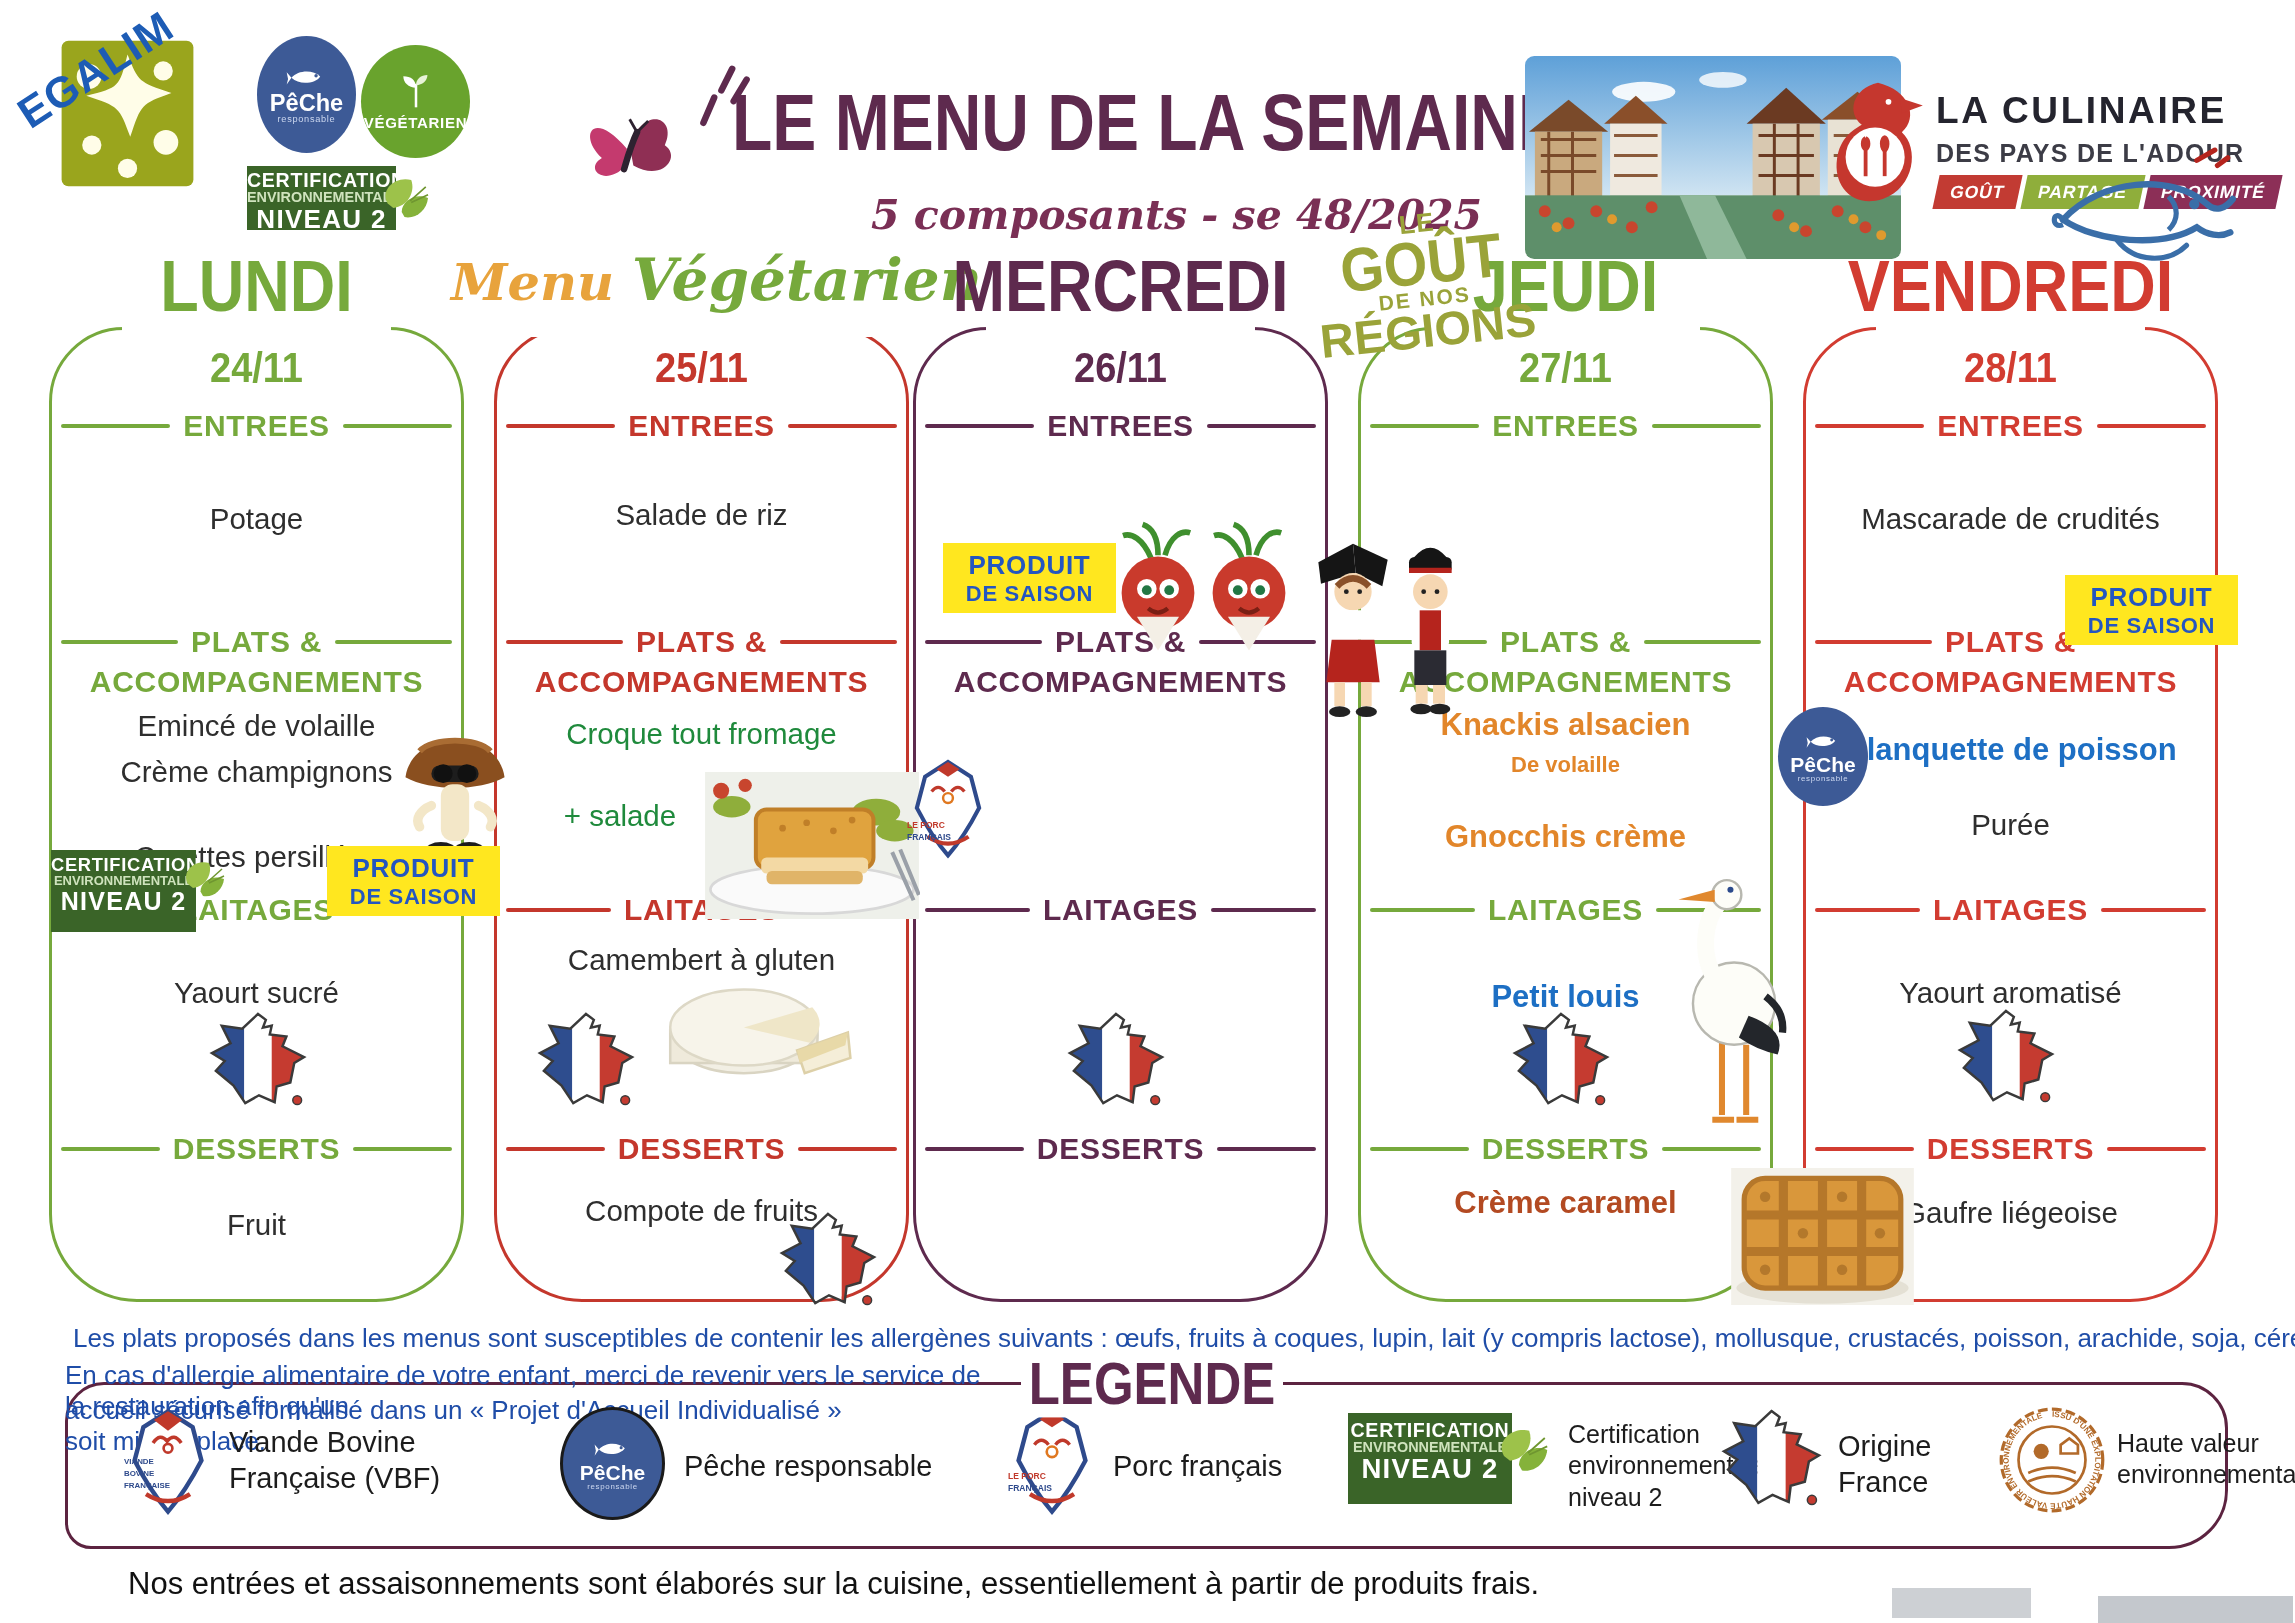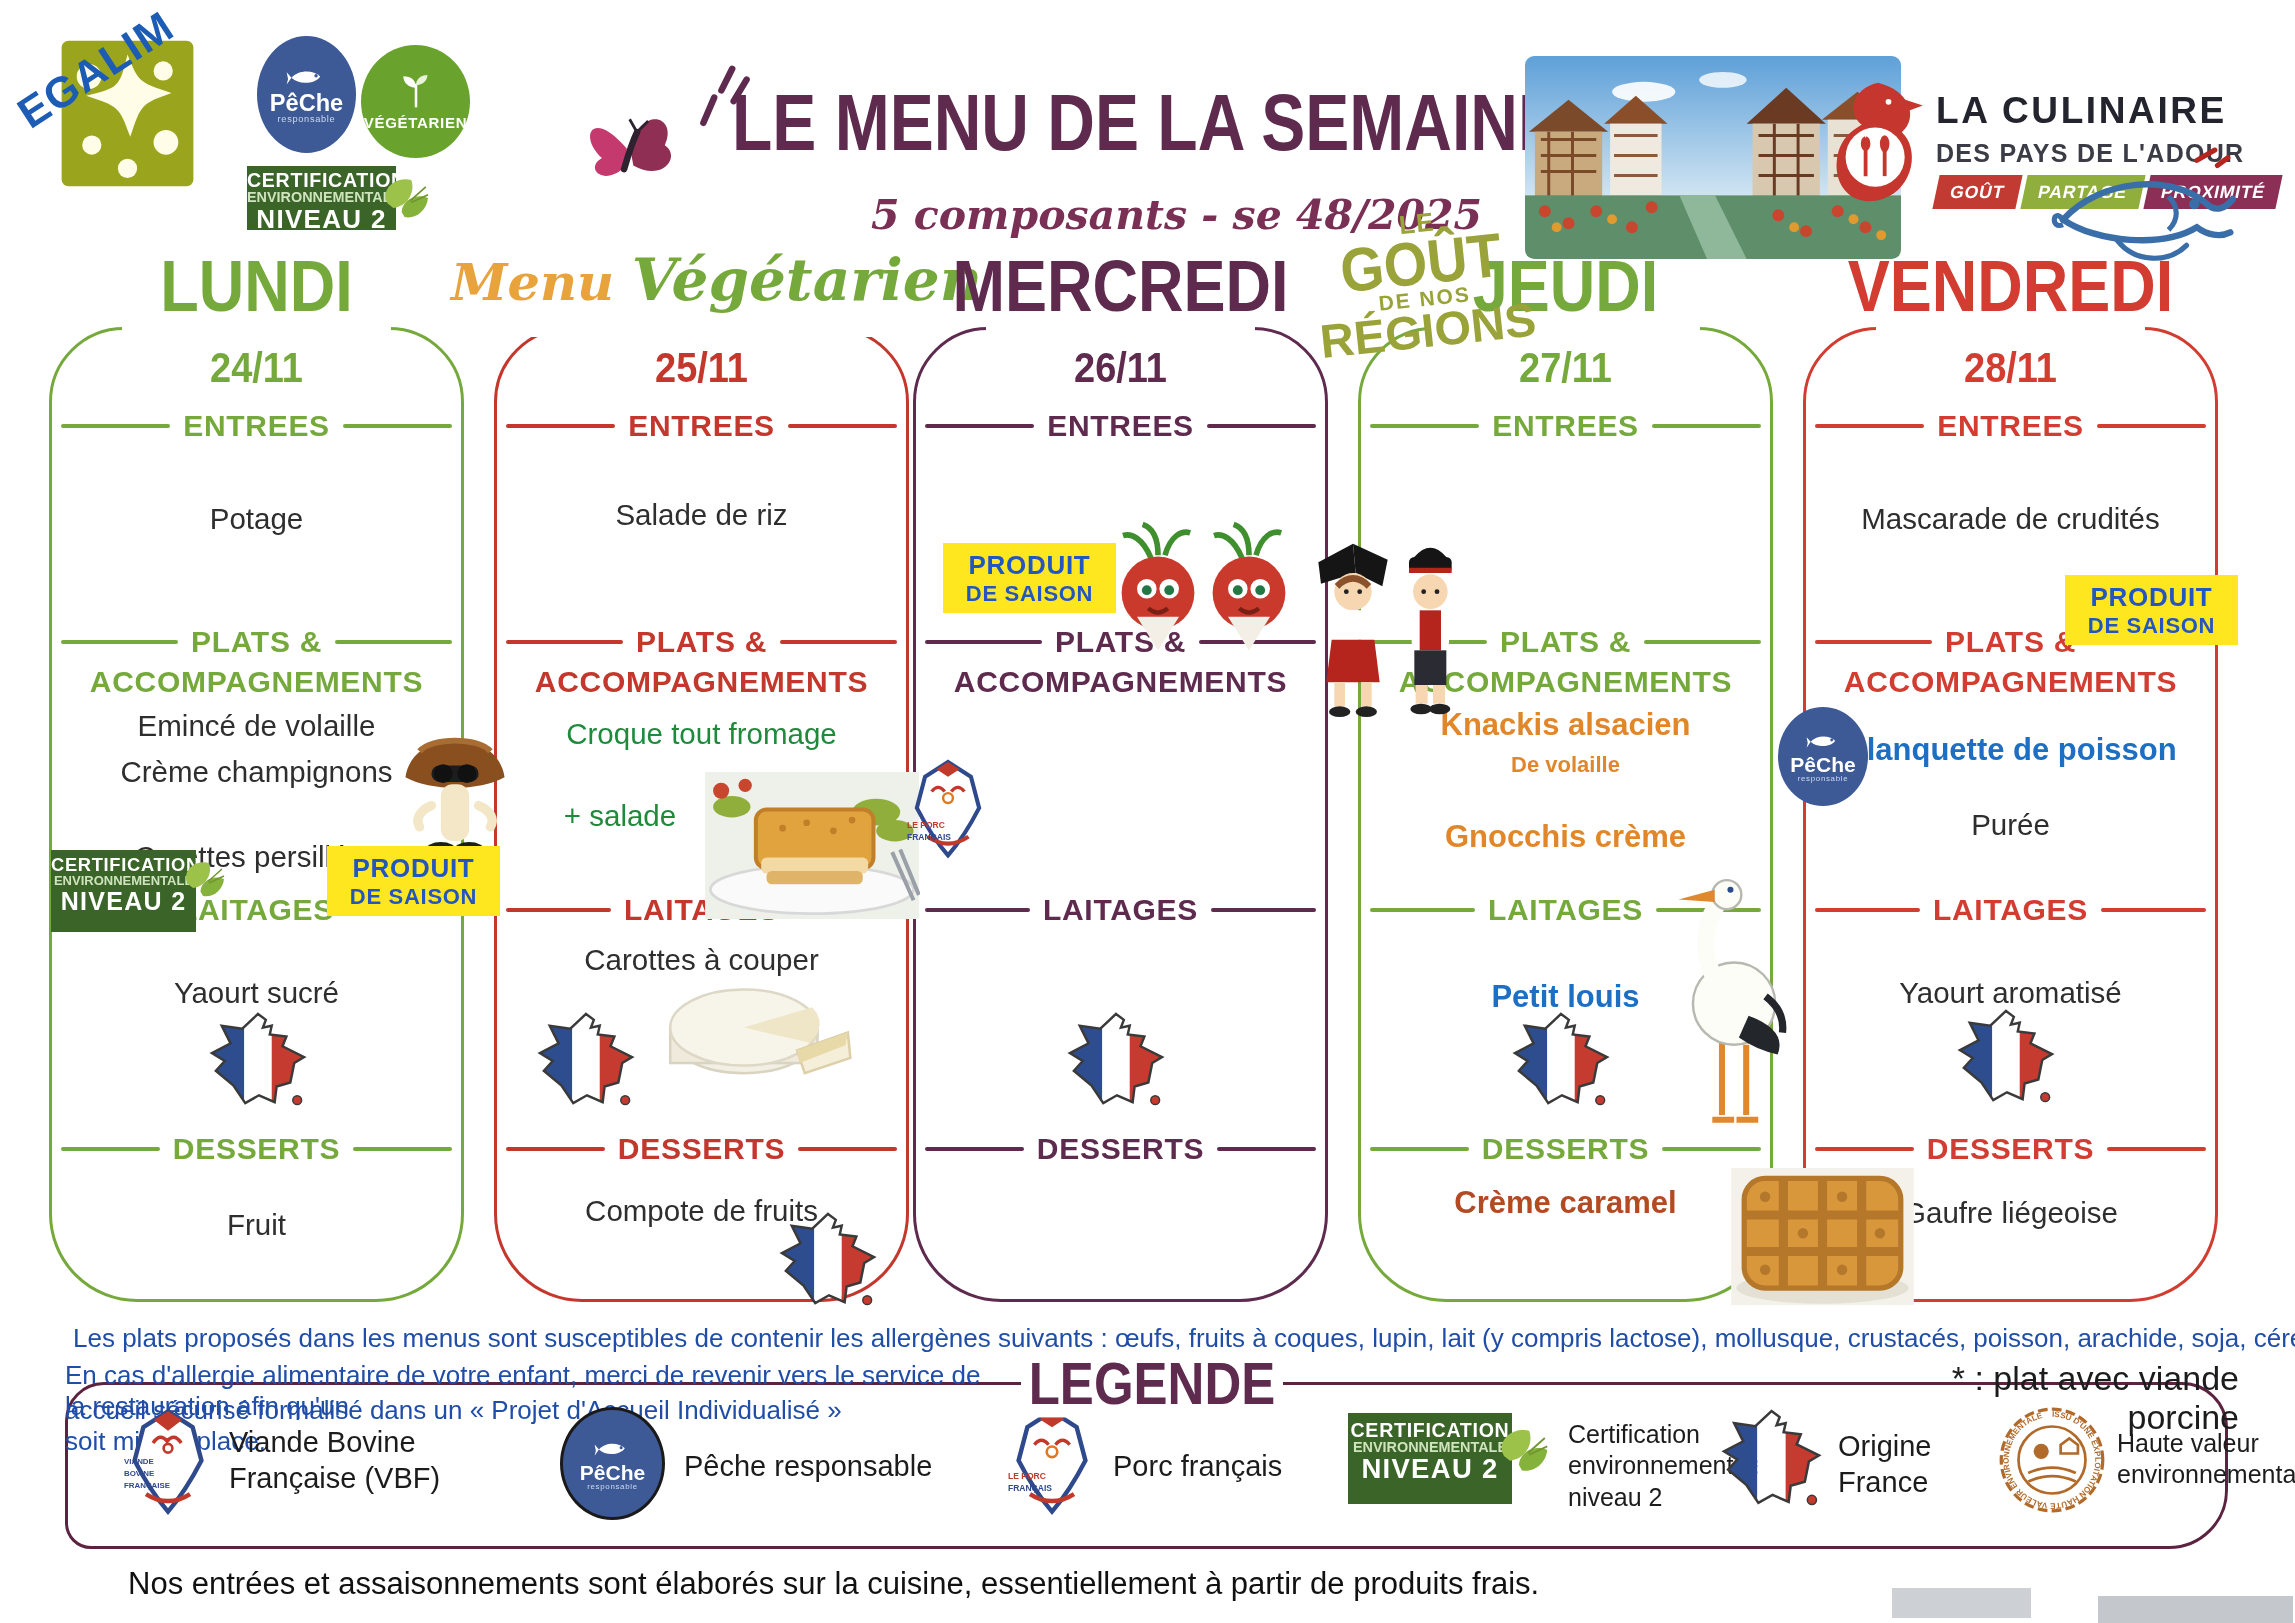--- a/index.html
+++ b/index.html
@@ -312,21 +312,21 @@
         <div class="ln"></div>
       </div>
     <div class="acc">ACCOMPAGNEMENTS</div>
     <div class="it g" style="top:386px;">Croque tout fromage</div>
     <div class="it g" style="top:468px;left:-26px;right:137px;">+ salade</div>
     <div class="sec" style="top:563px;">
         <div class="ln"></div>
         <div class="lbl">LAITAGES</div>
         <div class="ln"></div>
       </div>
-    <div class="it" style="top:612px;">Carottes à couper</div>
+    <div class="it" style="top:612px;">Camembert à gluten</div>
     <div class="sec" style="top:802px;">
         <div class="ln"></div>
         <div class="lbl">DESSERTS</div>
         <div class="ln"></div>
       </div>
     <div class="it" style="top:863px;">Compote de fruits</div>
   </div>
 
   <div class="col" style="left:913px;--c:#5E2A4E;">
     <div class="mask"></div>
@@ -629,21 +629,20 @@
     <svg width="35" height="23.6" viewBox="0 0 60 40">
         <use href="#fish-ic"></use>
       </svg>
     <span class="nm">PêChe</span>
     <span class="sb">responsable</span>
   </div>
 
   <div class="abs allerg a1">Les plats proposés dans les menus sont susceptibles de contenir les allergènes suivants : œufs, fruits à coques, lupin, lait (y compris lactose), mollusque, crustacés, poisson, arachide, soja, céréales contenant du gluten, sésame, céleri et moutarde.</div>
   <div class="abs allerg a2">En cas d'allergie alimentaire de votre enfant, merci de revenir vers le service de la restauration afin qu'un</div>
   <div class="abs allerg a3">accueil sécurisé formalisé dans un « Projet d'Accueil Individualisé » soit mis en place.</div>
-  <div class="abs pork-note">* : plat avec viande porcine</div>
 
   <div class="abs legend-box"></div>
   <div class="abs legend-title">LEGENDE</div>
 
   <div class="art" style="left:124px;top:1406px;width:88px;height:118px;">
     <svg viewBox="0 0 100 130" width="100%" height="100%">
       <path d="M50,4 L78,22 L88,60 Q70,95 50,118 Q30,95 12,60 L22,22 Z" fill="#ffffff" stroke="#2e4a8c" stroke-width="5"></path>
       <path d="M50,4 L66,14 L50,26 L34,14 Z" fill="#c0392b"></path>
       <path d="M33,40 q8,-12 16,-2 q8,-10 16,2" stroke="#c0392b" stroke-width="4" fill="none"></path>
       <circle cx="50" cy="46" r="5" fill="none" stroke="#c0392b" stroke-width="3"></circle>

